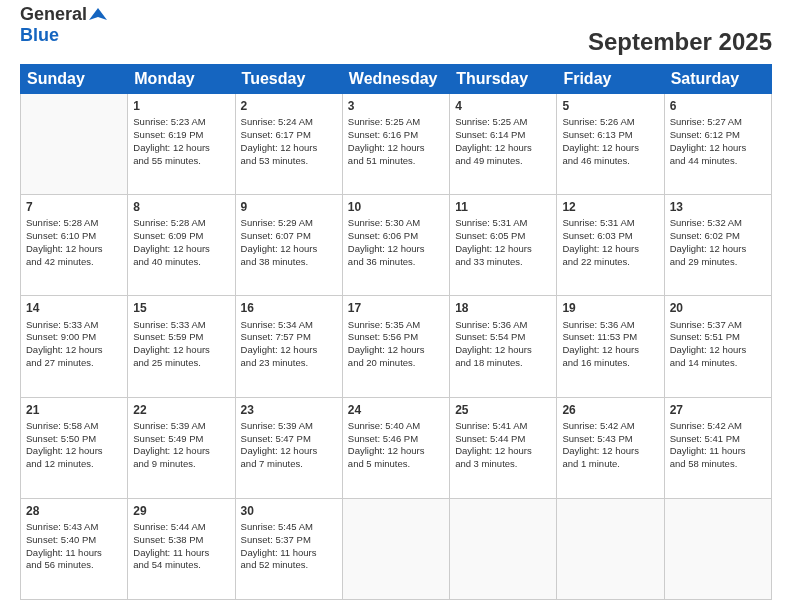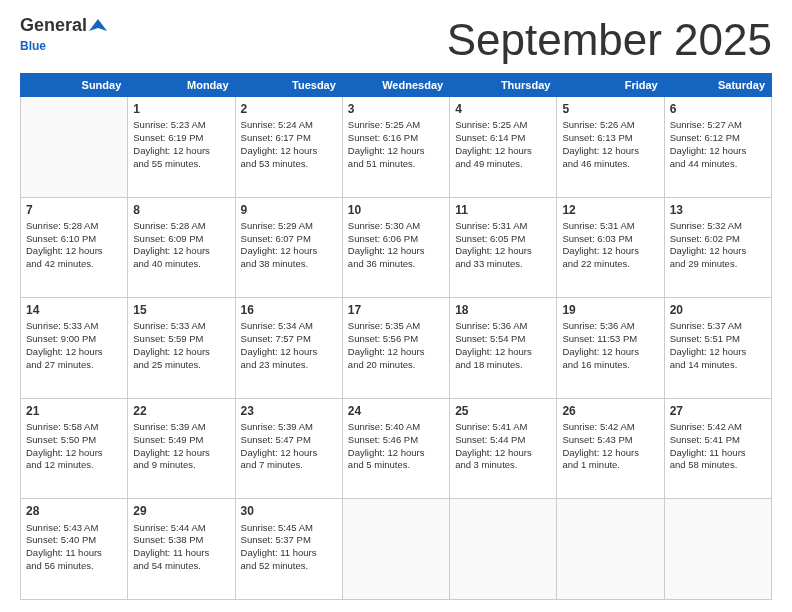--- a/index.html
+++ b/index.html
@@ -6,53 +6,53 @@
     body {
       font-family: Arial, sans-serif;
       background: #fff;
       width: 792px;
       height: 612px;
       overflow: hidden;
     }
     .page {
       width: 792px;
       height: 612px;
-      padding: 15px 20px 12px 20px;
+      padding: 4px 20px 12px 20px;
       display: flex;
       flex-direction: column;
     }
     .header {
       display: flex;
       justify-content: space-between;
       align-items: flex-start;
       margin-bottom: 8px;
     }
     .logo {
       display: flex;
       flex-direction: column;
       align-items: flex-start;
     }
     .logo-line1 { display: flex; align-items: center; }
     .title-area { text-align: right; }
-    .month-title { font-size: 44px; color: #333; font-weight: normal; }
+    .month-title { font-size: 24px; color: #333; font-weight: bold; margin-top: 24px; }
     .location { font-size: 14px; color: #555; }
     .calendar {
       flex: 1;
       border: 1px solid #ccc;
       border-collapse: collapse;
       width: 100%;
       table-layout: fixed;
     }
     .calendar th {
       background: #1565c0;
       color: #fff;
-      font-size: 11px;
+      font-size: 16px;
       font-weight: bold;
       padding: 5px 6px;
-      text-align: right;
+      text-align: left;
       border: 1px solid #1565c0;
     }
     .calendar td {
       vertical-align: top;
       padding: 4px 5px;
       border: 1px solid #ccc;
       font-size: 9.5px;
       color: #333;
       line-height: 1.35;
     }
@@ -70,21 +70,21 @@
 <div class="page">
   <div class="header">
     <div class="logo">
       <div class="logo-line1">
         <span style="font-size:18px;font-weight:bold;color:#333;">General</span>
         <svg width="18" height="18" viewBox="0 0 18 18" style="margin-left:2px;">
           <polygon points="9,2 18,14 9,11 0,14" fill="#1565c0"></polygon>
         </svg>
       </div>
       <div>
-        <span style="font-size:12px;font-weight:bold;color:#1565c0;margin-top:42px;">Blue</span>
+        <span style="font-size:18px;font-weight:bold;color:#1565c0;margin-top:42px;">Blue</span>
       </div>
     </div>
     <div class="title-area">
       <div class="month-title">September 2025</div>
     </div>
   </div>
   <table class="calendar">
     <thead>
       <tr>
       <th>Sunday</th>

